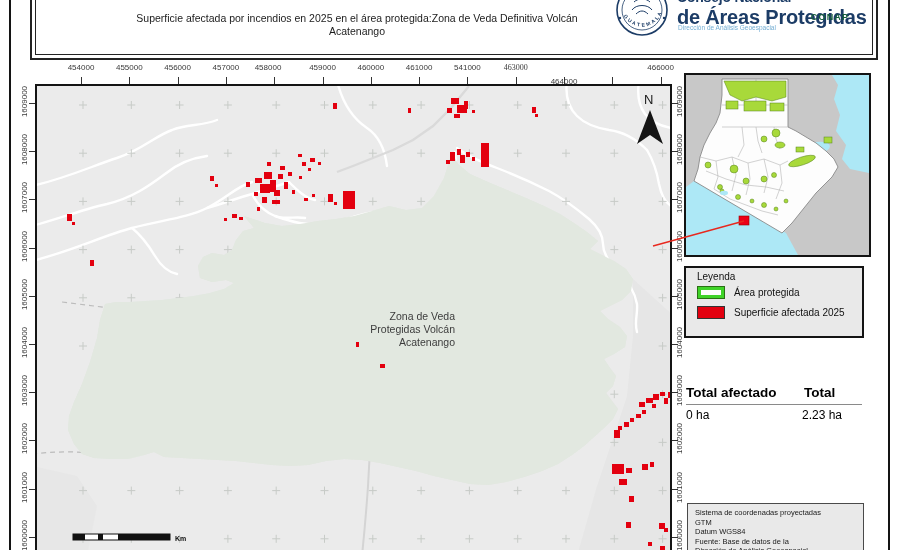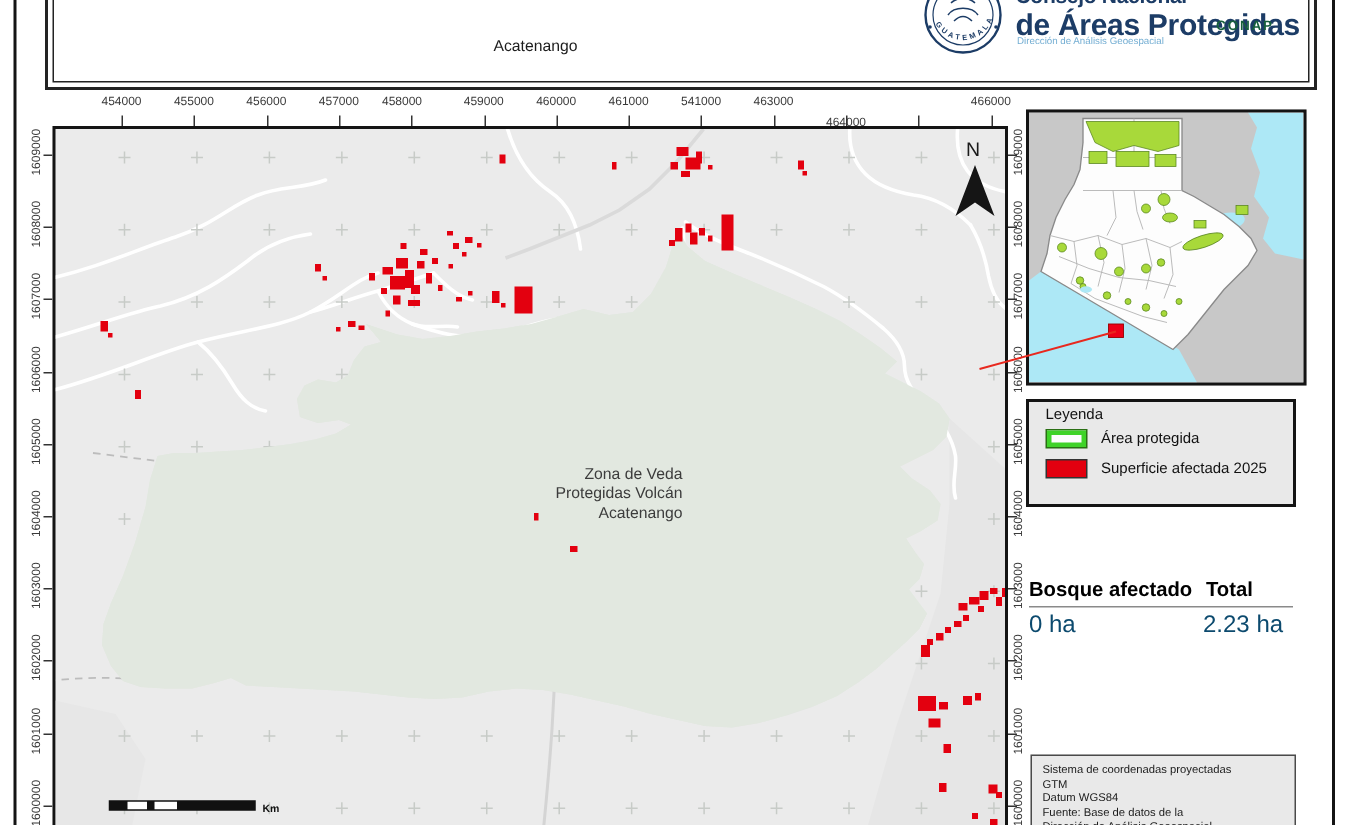--- a/index.html
+++ b/index.html
@@ -37,37 +37,37 @@
   #legend-title{position:absolute;left:11px;top:3px;font-size:10px;color:#111;}
   .legend-row{position:absolute;left:12px;height:14px;}
   .legend-row .sw{position:absolute;left:0;top:1px;width:26px;height:11px;box-sizing:border-box;}
   .sw-outline{background:#fdfdfd;border:3px solid #3fd328;box-shadow:0 0 0 1px #2a6f14;}
   .sw-fill{background:#e3000f;box-shadow:0 0 0 1px #333;}
   .legend-row .lab{position:absolute;left:36px;top:1px;font-size:10px;white-space:nowrap;color:#111;}
   
   #stats{left:686px;top:385px;width:178px;}
   #stats .hdr{font-weight:bold;font-size:13.5px;color:#000;}
   #stats-rule{position:absolute;left:0;top:19px;width:176px;height:1px;background:#8a8a8a;}
-  #stats .val{font-size:16px;color:#0c4a6e;}
+  #stats .val{font-size:12px;color:#000000;}
   
   #info-box{left:687px;top:503px;width:177px;height:60px;border:1px solid #4a4a4a;
             background:#e9e9e9;box-sizing:border-box;padding:4px 0 0 7px;}
   .info-line{font-size:7.5px;line-height:9.5px;color:#1a1a1a;white-space:nowrap;}
   #overlay{left:0;top:0;width:900px;height:550px;pointer-events:none;z-index:9;}
   .z2{z-index:2;} .z1{z-index:1;}
 </style>
 </head>
 <body>
 
 <div class="abs z1" id="page-frame"></div>
 
 <div class="abs z2" id="title-box">
   <div id="title-inner"></div>
   <div id="map-title">
-    <br>
+    <span>Superficie afectada por incendios en 2025 en el área protegida:Zona de Veda Definitiva Volcán</span><br>
     <span>Acatenango</span>
   </div>
 
   <svg class="abs" style="left:578px;top:28px;" width="64" height="58" viewBox="0 0 64 58">
     <circle cx="32" cy="20" r="25" fill="#fff" stroke="#1c3c66" stroke-width="1.6"></circle>
     <circle cx="32" cy="20" r="20" fill="none" stroke="#1c3c66" stroke-width="0.8"></circle>
     <path d="M24,12 C28,8 36,8 40,12 M22,20 C26,14 38,14 42,20 M26,24 C30,20 34,20 38,24" fill="none" stroke="#1c3c66" stroke-width="1"></path>
     <circle cx="10" cy="28" r="1.2" fill="#1c3c66"></circle>
     <circle cx="54" cy="28" r="1.2" fill="#1c3c66"></circle>
     <defs>
@@ -103,21 +103,21 @@
     <span class="xlab" style="left: 244px; top: 63px;">458000</span>
     <span class="tickv" style="left: 274.2px; top: 77px;"></span>
     <span class="xlab" style="left: 298.5px; top: 63px;">459000</span>
     <span class="tickv" style="left: 322.5px; top: 77px;"></span>
     <span class="xlab" style="left: 346.8px; top: 63px;">460000</span>
     <span class="tickv" style="left: 370.8px; top: 77px;"></span>
     <span class="xlab" style="left: 395.1px; top: 63px;">461000</span>
     <span class="tickv" style="left: 419.1px; top: 77px;"></span>
     <span class="xlab" style="left: 443.4px; top: 63px;">541000</span>
     <span class="tickv" style="left: 467.4px; top: 77px;"></span>
-    <span class="xlab" style="left: 491.7px; top: 63px;">463000</span>
+    <span class="xlab" style="left: 491.7px; top: 63px; font-family: Liberation Serif, serif;">463000</span>
     <span class="tickv" style="left: 515.7px; top: 77px;"></span>
     <span class="xlab" style="left: 540px; top: 63px; margin-top: 14px;">464000</span>
     <span class="tickv" style="left: 564px; top: 77px;"></span>
     <span class="xlab" style="left: 588.3px; top: 63px; margin-top: 24px;">465000</span>
     <span class="tickv" style="left: 612.3px; top: 77px;"></span>
     <span class="xlab" style="left: 636.6px; top: 63px;">466000</span>
     <span class="tickv" style="left: 660.6px; top: 77px;"></span>
     <span class="ylab" style="left: -4px; top: 97px;">1609000</span>
     <span class="ylab" style="left: 651px; top: 97px;">1609000</span>
     <span class="tickh" style="left: 29px; top: 103px;"></span>
@@ -360,21 +360,21 @@
     <span class="sw sw-outline"></span>
     <span class="lab">Área protegida</span>
   </div>
   <div class="legend-row" style="top:38px;">
     <span class="sw sw-fill"></span>
     <span class="lab">Superficie afectada 2025</span>
   </div>
 </div>
 
 <div class="abs z2" id="stats">
-  <span class="hdr abs" style="left:0;top:0;">Bosque afectado</span>
+  <span class="hdr abs" style="left:0;top:0;">Total afectado</span>
   <span class="hdr abs" style="left:118px;top:0;">Total</span>
   <div id="stats-rule"></div>
   <span class="val abs" style="left:0;top:23px;">0 ha</span>
   <span class="val abs" style="left:116px;top:23px;">2.23 ha</span>
 </div>
 
 <div class="abs z2" id="info-box">
     <div class="info-line">Sistema de coordenadas proyectadas</div>
     <div class="info-line">GTM</div>
     <div class="info-line">Datum WGS84</div>

